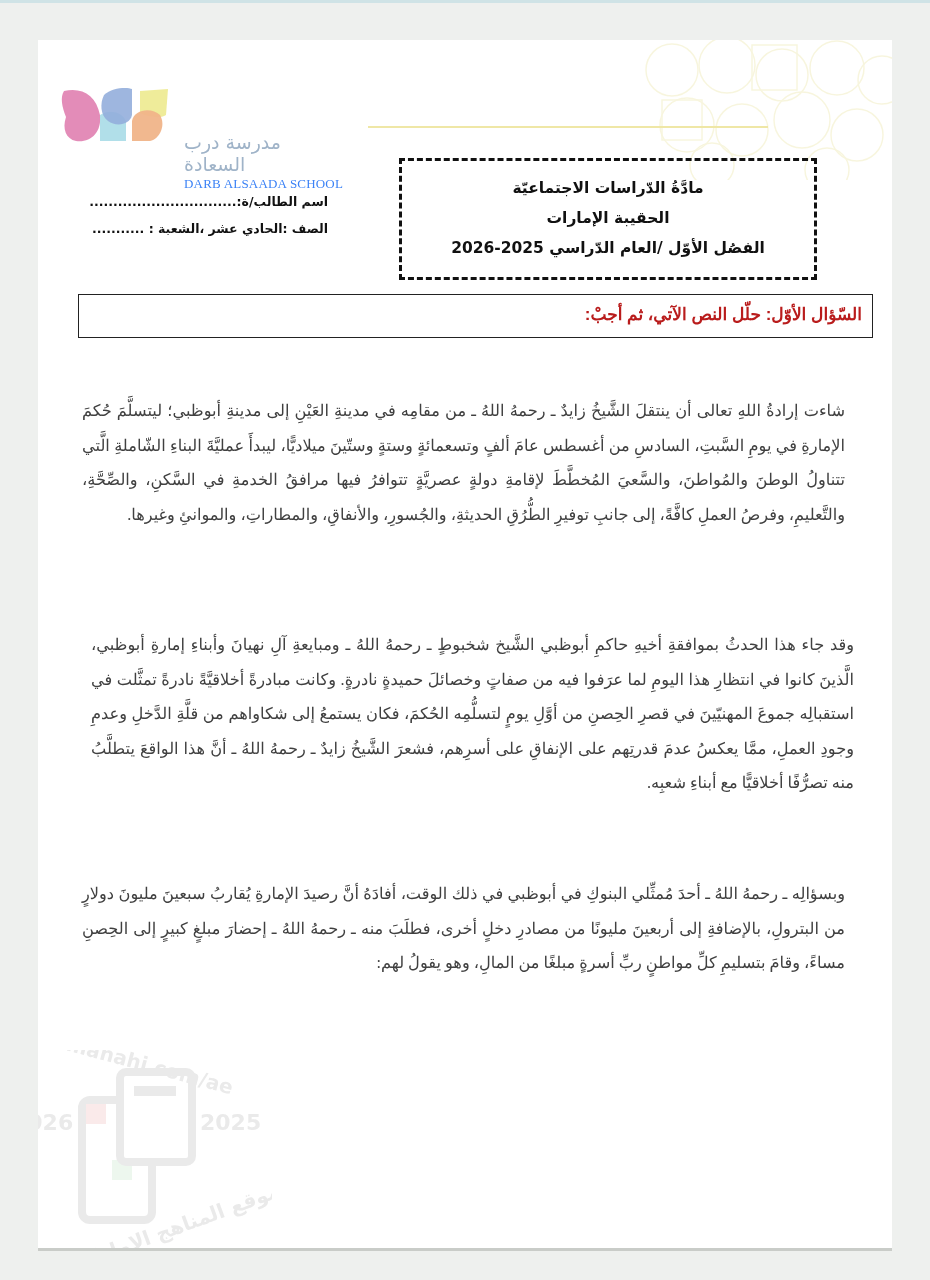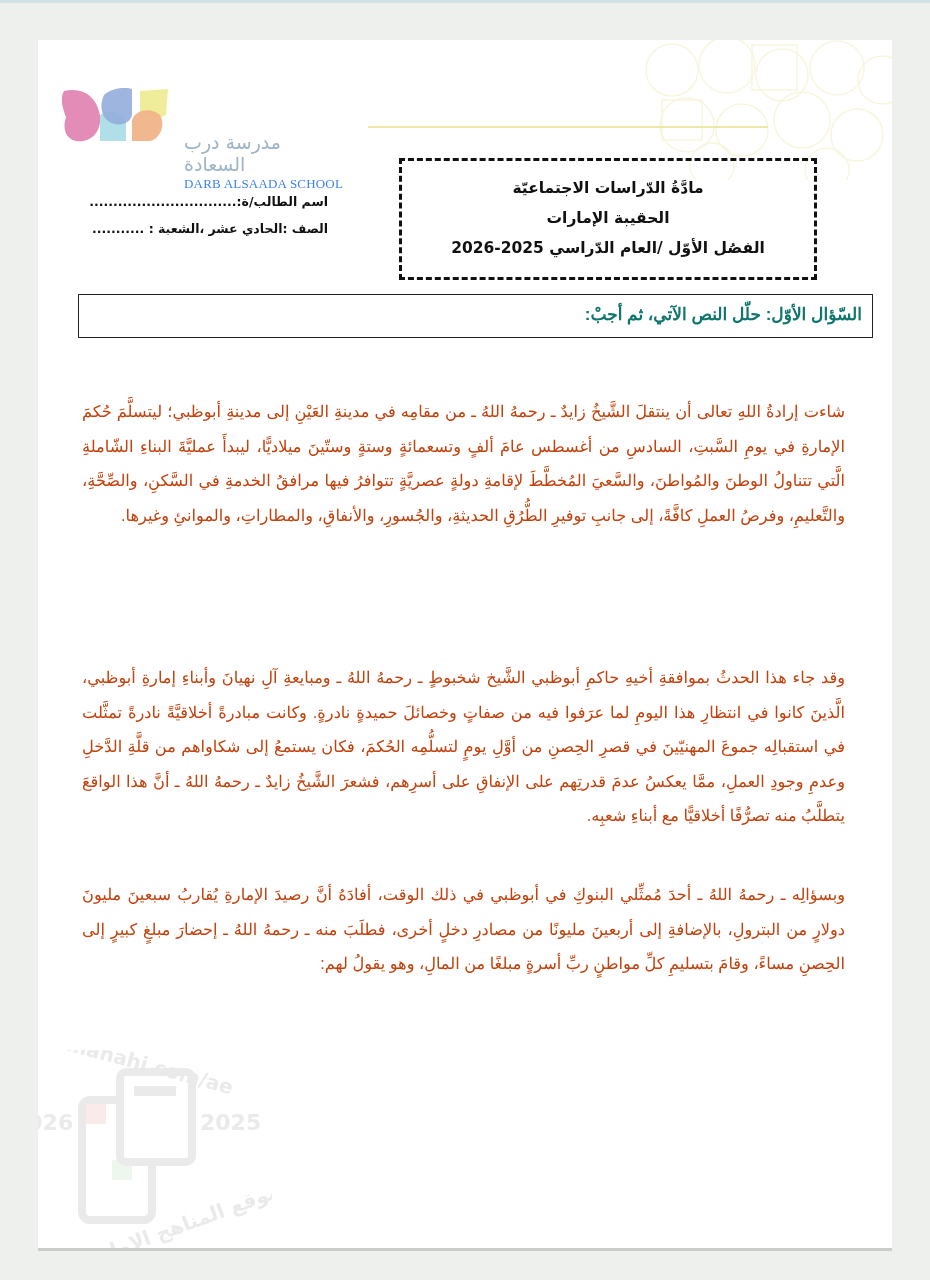--- a/index.html
+++ b/index.html
@@ -65,30 +65,30 @@
     }
     .student-info .row { display: block; line-height: 27px; white-space: nowrap; }
     .question-box {
       position: absolute; left: 40px; top: 254px; width: 793px; height: 42px;
       border: 1.5px solid #222;
       direction: rtl;
     }
     .question-title {
       position: absolute; right: 10px; top: 9px;
       font-family: "Liberation Sans", sans-serif; font-weight: bold;
-      font-size: 17px; color: #0f766e; direction: rtl; white-space: nowrap;
+      font-size: 17px; color: #b91c1c; direction: rtl; white-space: nowrap;
     }
     .body-text {
       position: absolute; left: 44px; width: 763px;
       direction: rtl; text-align: justify; text-align-last: right;
-      font-family: Liberation Sans, sans-serif;
-      font-size: 16.2px; line-height: 34.5px; color: #c2410c;
+      font-family: Liberation Serif, serif;
+      font-size: 16.2px; line-height: 34.5px; color: #404040;
     }
     .p1 { top: 338px; }
-    .p2 { top: 604px; }
+    .p2 { top: 572px; margin-left: 9px; }
     .p3 { top: 807px; margin-top: 30px; }
     .p3 .quote, .p3 .p3b { display: block; }
     .watermark {
       position: absolute; left: -36px; top: 1010px; width: 270px; height: 210px;
       opacity: 0.6; pointer-events: none;
     }
   </style>
 </head>
 <body>
 

